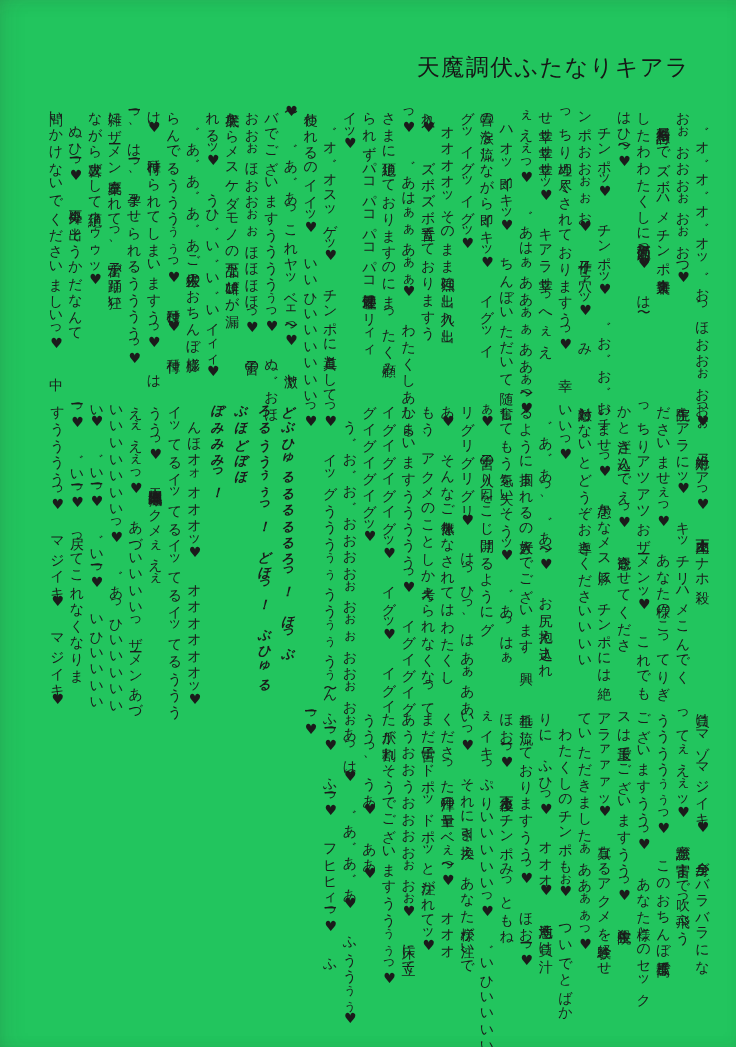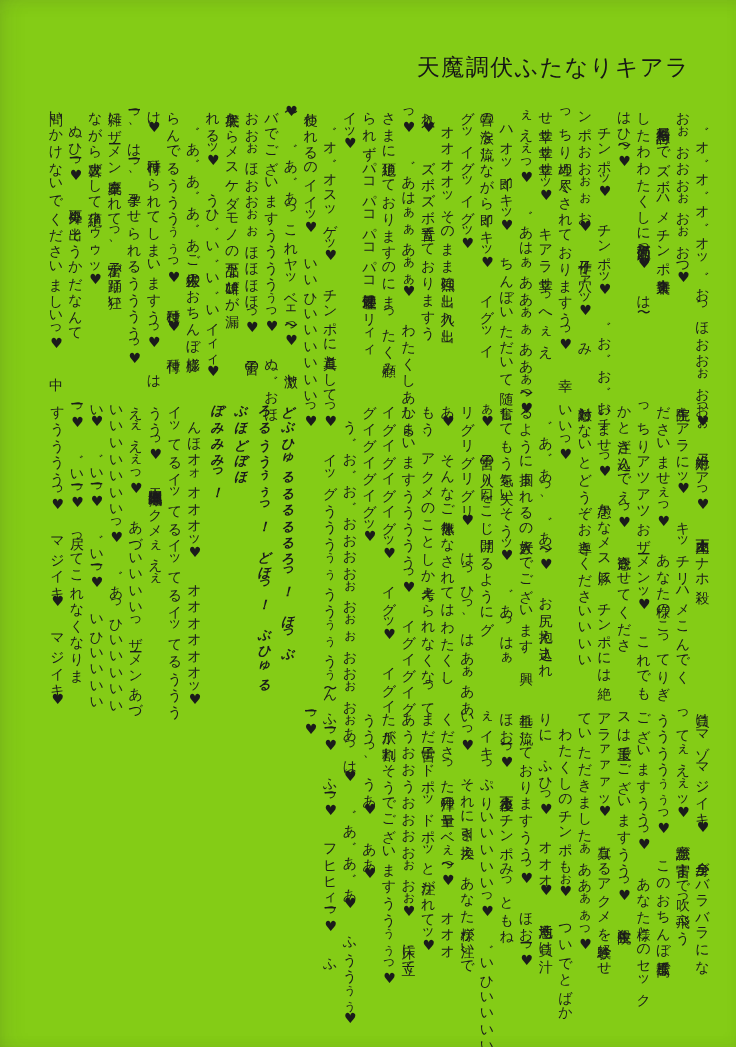--- a/index.html
+++ b/index.html
@@ -1,20 +1,20 @@
 <!DOCTYPE html>
 <html lang="ja"><head>
 <meta charset="utf-8">
 <style>
   html,body{margin:0;padding:0;background:#e9e9e7;}
   .page{
     position:relative;
     width:736px;height:1047px;
     margin:0 auto;
-    background:#84cc16;
+    background:#22c55e;
     overflow:hidden;
     box-shadow:inset 14px 0 30px -22px rgba(60,60,55,.35),
                inset 0 12px 26px -22px rgba(60,60,55,.30),
                inset -6px -8px 22px -20px rgba(60,60,55,.25);
     font-family:"DejaVu Serif","Liberation Serif",serif;
     color:#1b1b1b;
   }
   .title{
     position:absolute;top:52px;right:46px;
     margin:0;

